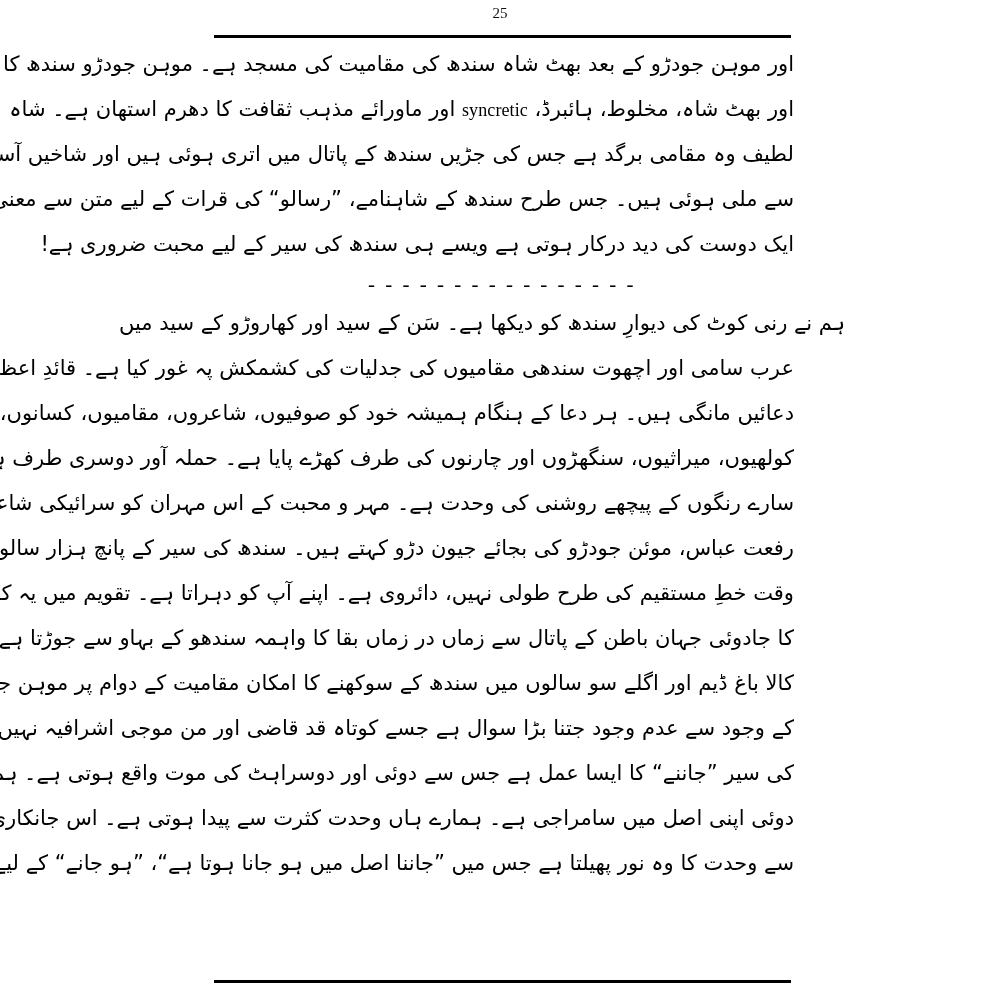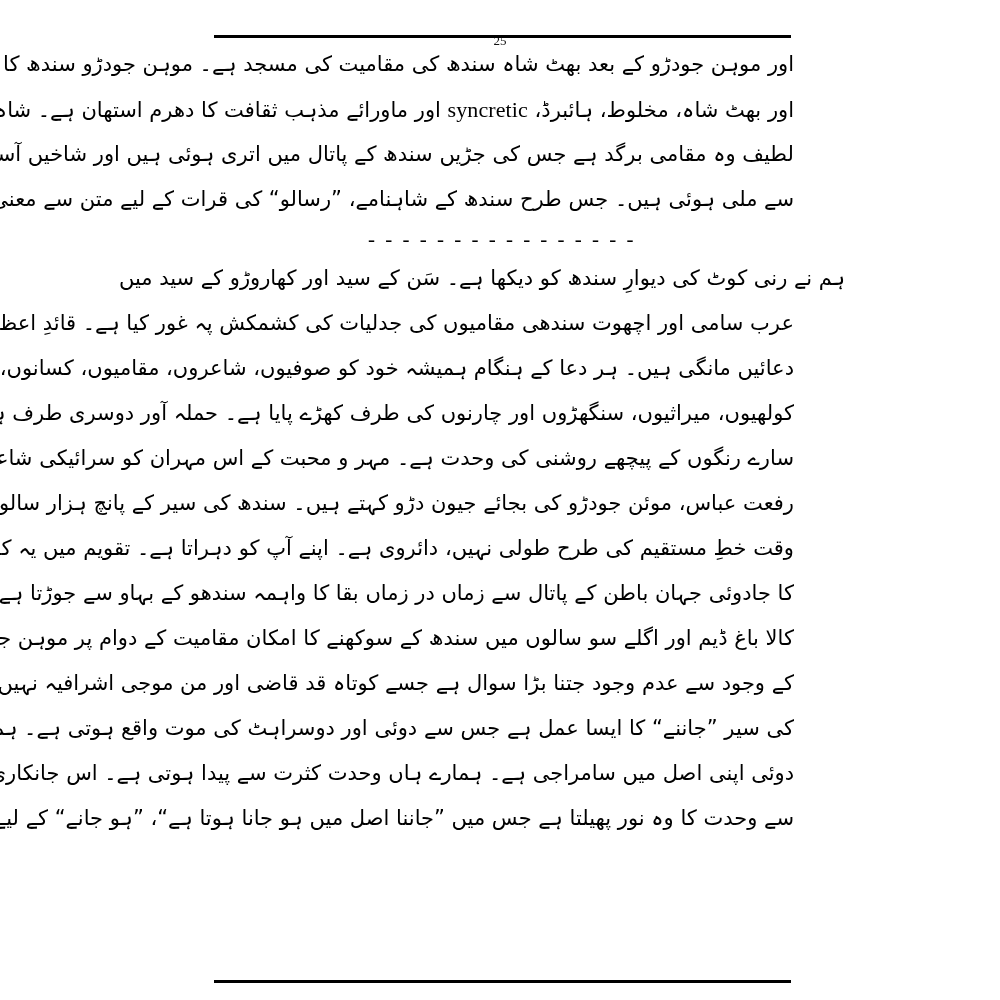--- a/index.html
+++ b/index.html
@@ -31,25 +31,24 @@
     width: 1000px;
     height: 40px;
   }
   .folio {
     position: absolute;
     top: 2px;
     left: 0;
     width: 1000px;
     text-align: center;
     font-family: "Liberation Serif", serif;
-    font-size: 13px;
+    font-size: 15px;
     line-height: 22px;
     color: #111111;
     direction: ltr;
-    margin-top: 28px;
   }
   .rule-top {
     position: absolute;
     top: 35px;
     left: 214px;
     width: 577px;
     height: 3px;
     background: #000000;
   }
 
@@ -99,21 +98,21 @@
     padding-right: 40px;
     justify-content: center;
   }
   .line.ragged-left {
     display: block;
     text-align: left;
   }
 
   .latin {
     font-family: "Liberation Serif", serif;
-    font-size: 22px;
+    font-size: 18px;
     direction: ltr;
     unicode-bidi: embed;
     letter-spacing: 0.1px;
   }
 
   
   .separator {
     width: 584px;
     height: 34px;
     display: flex;
@@ -157,20 +156,23 @@
       </span>
       <span class="line justify">
         <span class="seg">اور بھٹ شاہ، مخلوط، ہائبرڈ، <span class="latin">syncretic</span> اور ماورائے مذہب ثقافت کا دھرم استھان ہے۔ شاہ</span>
       </span>
       <span class="line justify">
         <span class="seg">لطیف وہ مقامی برگد ہے جس کی جڑیں سندھ کے پاتال میں اتری ہوئی ہیں اور شاخیں آسمان</span>
       </span>
       <span class="line justify">
         <span class="seg">سے ملی ہوئی ہیں۔ جس طرح سندھ کے شاہنامے، ”رسالو“ کی قرات کے لیے متن سے معنی تک</span>
       </span>
+      <span class="line ragged-left">
+        <span class="seg">ایک دوست کی دید درکار ہوتی ہے ویسے ہی سندھ کی سیر کے لیے محبت ضروری ہے!</span>
+      </span>
     </div>
 
     <div class="separator">
       <span class="dashes">- - - - - - - - - - - - - - - -</span>
     </div>
 
     <div class="para">
       <span class="line justify indent-start">
         <span class="seg">ہم نے رنی کوٹ کی دیوارِ سندھ کو دیکھا ہے۔ سَن کے سید اور کھاروڑو کے سید میں</span>
       </span>

